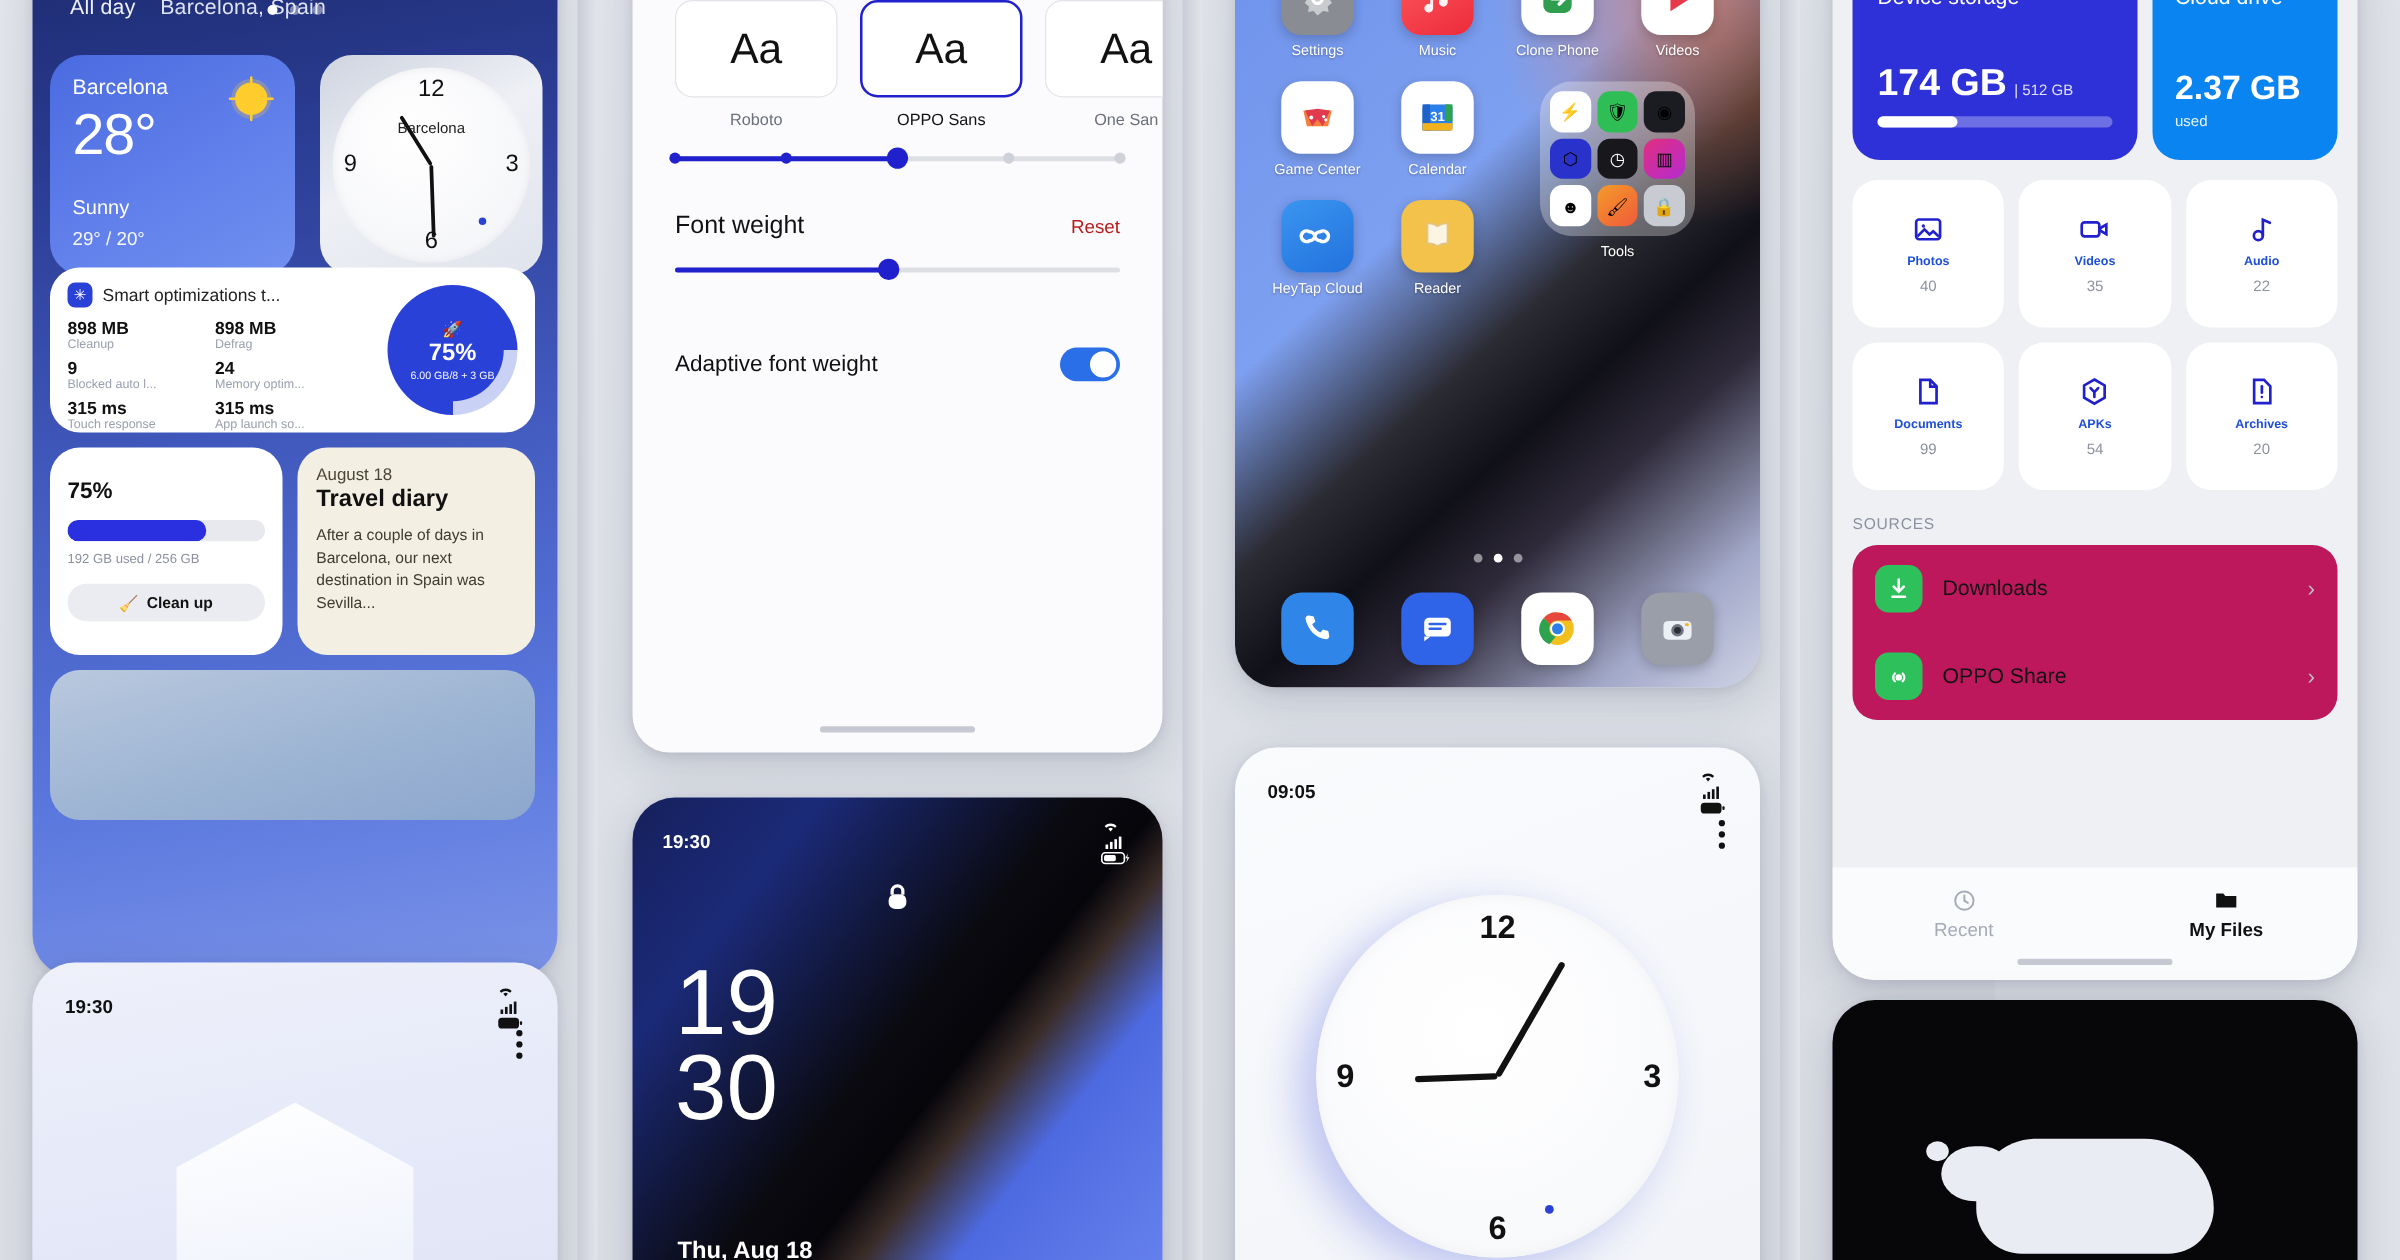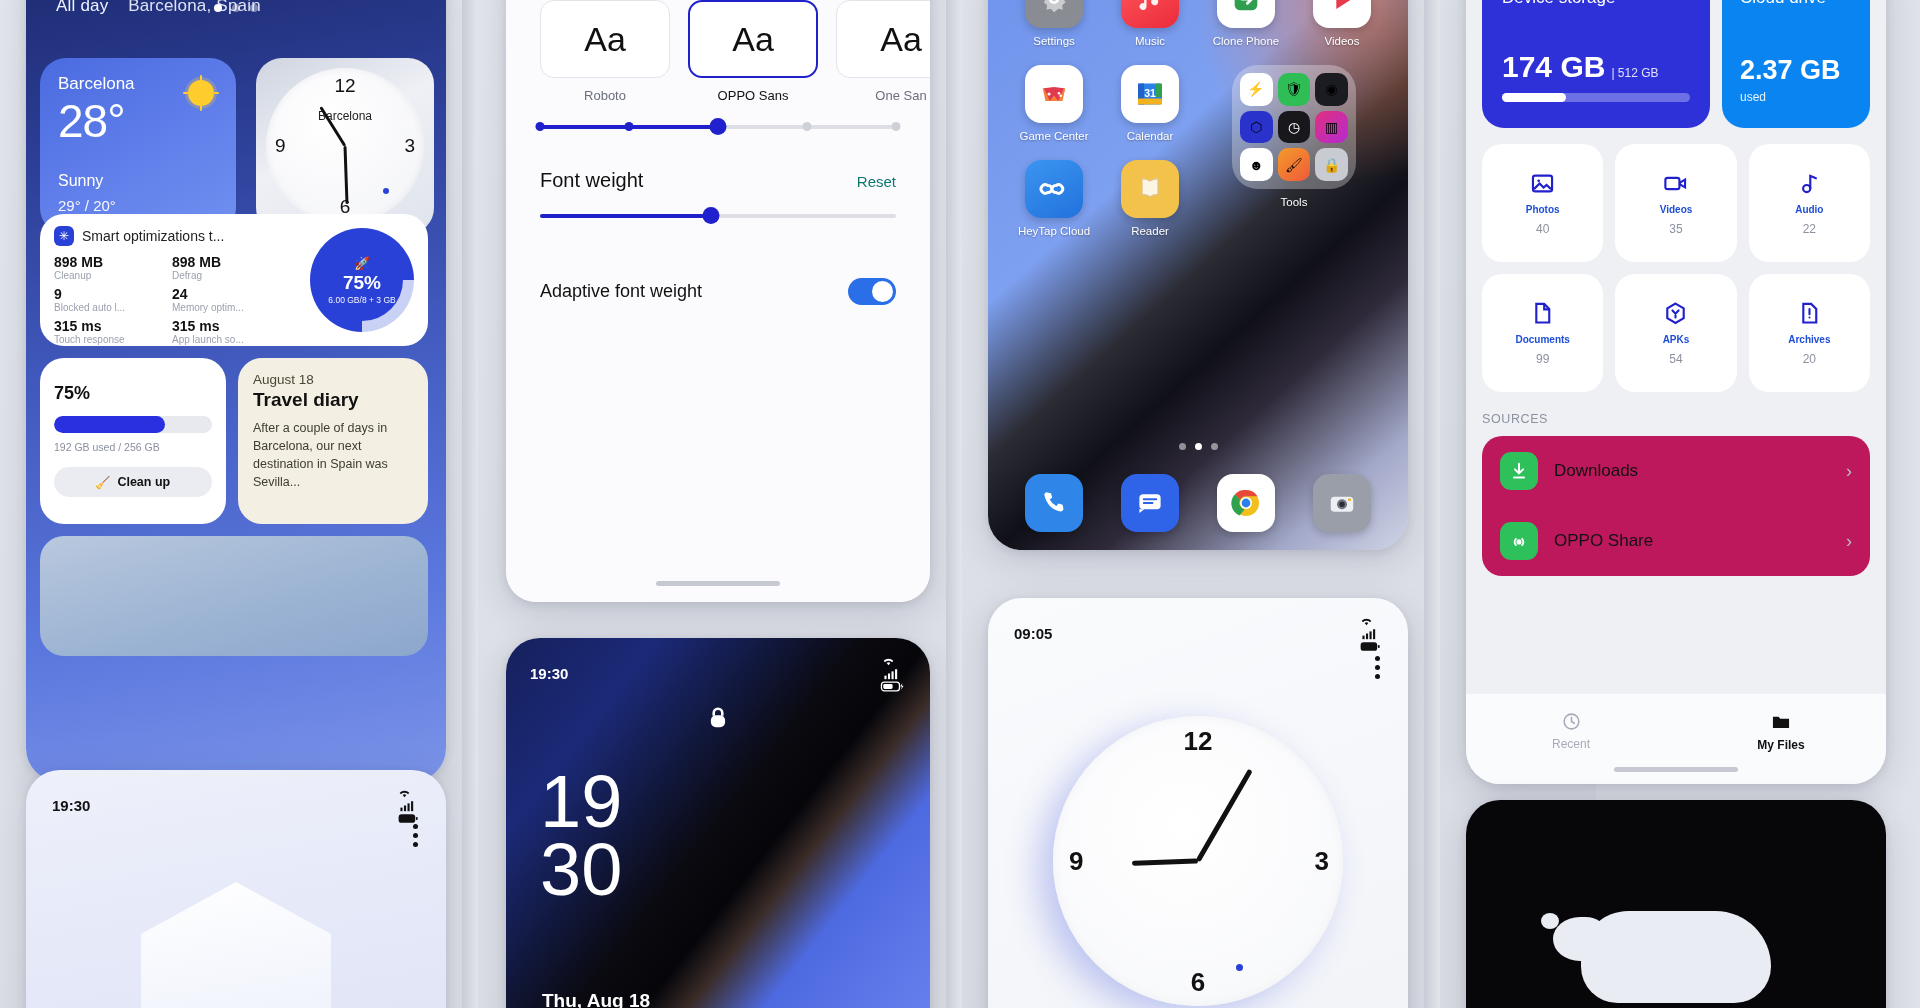--- a/index.html
+++ b/index.html
@@ -94,21 +94,21 @@
   .fontrow{display:flex;gap:18px;}
   .fontopt{flex:0 0 130px;}
   .fontopt .box{height:78px;border-radius:14px;border:1px solid #e3e4ea;background:#fff;
       display:flex;align-items:center;justify-content:center;font-size:34px;color:#111;}
   .fontopt.sel .box{border:2px solid #2020cc;}
   .fontopt .nm{margin-top:10px;text-align:center;font-size:13px;color:#6b6f7c;}
   .fontopt.sel .nm{color:#111;}
   .seclabel{display:flex;justify-content:space-between;align-items:baseline;margin-top:34px;}
   .seclabel .l{font-size:20px;color:#111;font-weight:400;}
   .seclabel .r{font-size:15px;color:#111;}
-  .seclabel .r.link{color:#0f766e;}
+  .seclabel .r.link{color:#b91c1c;}
   .slider{margin-top:16px;height:16px;position:relative;}
   .slider .track{position:absolute;left:0;right:0;top:6px;height:4px;border-radius:2px;background:#dedfe5;}
   .slider .fill{position:absolute;left:0;top:6px;height:4px;border-radius:2px;background:#2020cc;}
   .slider .tick{position:absolute;top:3px;width:9px;height:9px;border-radius:50%;background:#2020cc;transform:translateX(-50%);}
   .slider .tick.off{background:#cfd1d9;}
   .slider .knob{position:absolute;top:-1px;width:17px;height:17px;border-radius:50%;background:#2020cc;transform:translateX(-50%);}
   .toggrow{display:flex;justify-content:space-between;align-items:center;margin-top:54px;gap:44px;}
   .toggrow .l{font-size:18px;color:#111;}
   .switch{width:48px;height:27px;border-radius:14px;background:#2a6fe8;position:relative;}
   .switch i{position:absolute;right:3px;top:3px;width:21px;height:21px;border-radius:50%;background:#fff;display:block;}
@@ -159,21 +159,21 @@
   .tcard .ct{font-size:12px;color:#8c91a0;}
   .srchead{margin-top:20px;font-size:12.5px;color:#8c91a0;letter-spacing:.6px;}
   .srclist{margin-top:10px;background:#be185d;border-radius:20px;overflow:hidden;}
   .srcrow{display:flex;align-items:center;gap:16px;padding:16px 18px;}
   .srcrow .gi{width:38px;height:38px;border-radius:11px;background:#2ec05a;display:flex;align-items:center;justify-content:center;}
   .srcrow .lb{flex:1;font-size:17px;color:#111;}
   .srcrow .ch{color:#b9bdc8;font-size:18px;}
   .fmtabs{position:absolute;left:0;right:0;bottom:0;height:90px;background:#fafbfd;border-radius:0 0 30px 30px;
           display:flex;}
   .fmtab{flex:1;display:flex;flex-direction:column;align-items:center;justify-content:center;gap:5px;padding-bottom:16px;}
-  .fmtab .tl{font-size:12px;color:#a6abb7;}
+  .fmtab .tl{font-size:15px;color:#a6abb7;}
   .fmtab.on .tl{color:#111;font-weight:700;}
 
   
   #p5{left:506px;top:638px;width:424px;height:430px;
       background:linear-gradient(128deg,#16205c 0%,#1b2a78 20%,#0a0a10 47%,#05050a 56%,#3a2c28 62%,#4e6ae0 72%,#6b86f0 100%);}
   .lsbar{position:absolute;left:24px;right:24px;top:16px;display:flex;justify-content:space-between;align-items:center;color:#fff;font-size:15px;font-weight:700;}
   .lslock{position:absolute;left:50%;top:66px;transform:translateX(-50%);}
   .lsclock{position:absolute;left:34px;top:130px;color:#fff;font-size:74px;line-height:.92;font-weight:300;}
   .lsdate{position:absolute;left:36px;bottom:56px;color:#fff;font-size:19px;font-weight:700;}
 
@@ -225,21 +225,21 @@
       <span>All day</span>
       &nbsp;&nbsp;
       <span class="sub">Barcelona, Spain</span>
     </div>
     <div class="pagedots">
       <i class="on"></i>
       <i></i>
       <i></i>
     </div>
 
-    <div class="w-row" style="left:14px; top:106px;gap:20px;">
+    <div class="w-row" style="left:14px; top:92px;gap:20px;">
       <div class="w-weather">
         <div class="city">Barcelona</div>
         <div class="temp">28°</div>
         <div class="sun"></div>
         <div class="cond">Sunny</div>
         <div class="hl">29° / 20°</div>
       </div>
 
       <div class="w-clock">
         <div class="clockface">

